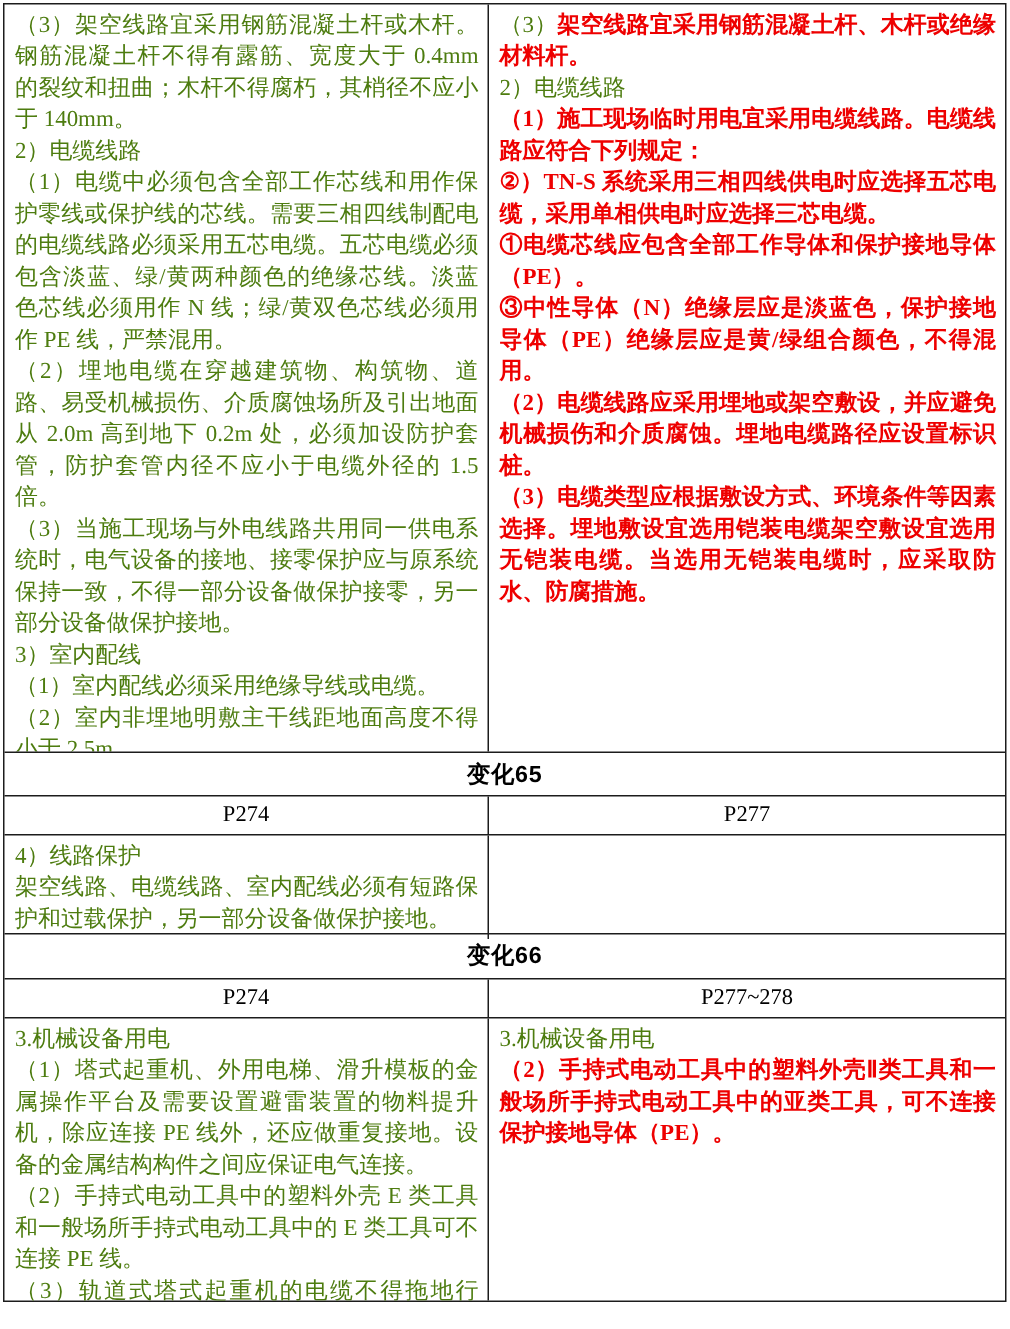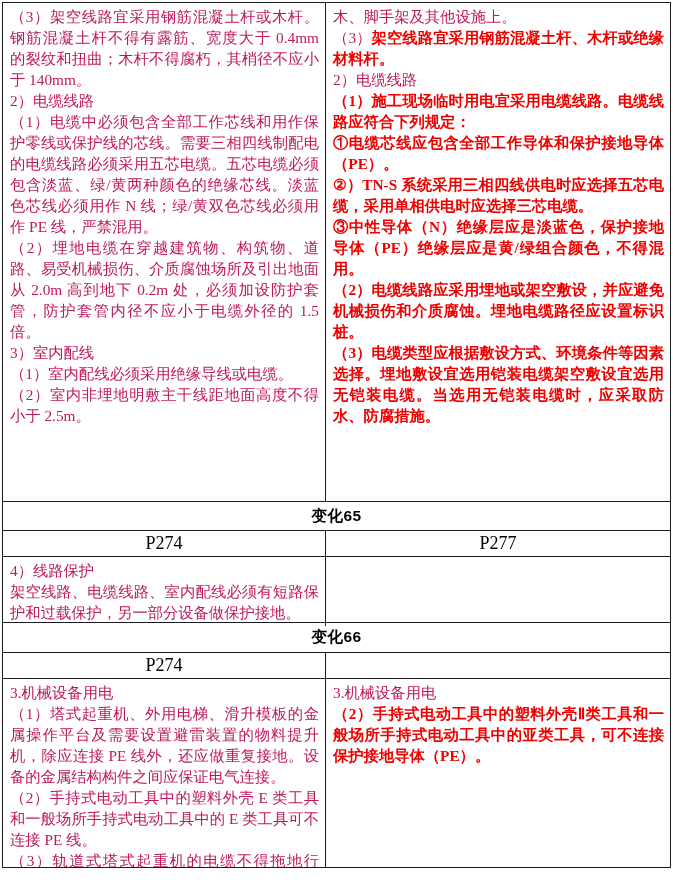--- a/index.html
+++ b/index.html
@@ -28,52 +28,52 @@
   .row-change-hdr2 { height:30px; align-items:center; justify-content:center; }
   .row-pages  { height:26px; }
   .row-pages .cell { display:flex; align-items:center; justify-content:center; padding:0; }
   .row-content-mid { height:66px;flex-direction:column; }
   .row-content-bot { height:189px; }
   .hdr-title {
     font-family:"Liberation Sans", sans-serif;
     font-size:15.5px; font-weight:600; letter-spacing:0.5px;
     text-align:right;
   }
-  .page-ref { font-size:18px; }
+  .page-ref { font-size:15px; }
   .para {
     font-size:15.3px; line-height:21px;
     text-align:justify; text-justify:inter-ideograph;
     color:#000000;
   }
-  .seg-black { color:#be185d; font-weight:normal; }
+  .seg-black { color:#4d7c0f; font-weight:normal; }
   .seg-red   { color:#ee0000; font-weight:bold; }
 </style>
 </head>
 <body>
 
 <div class="page">
   <div class="tbl">
 
     <div class="row row-content-top">
       <div class="cell left">
           <p class="para"><span class="seg-black">（3）架空线路宜采用钢筋混凝土杆或木杆。钢筋混凝土杆不得有露筋、宽度大于 0.4mm 的裂纹和扭曲；木杆不得腐朽，其梢径不应小于 140mm。</span></p>
           <p class="para"><span class="seg-black">2）电缆线路</span></p>
           <p class="para"><span class="seg-black">（1）电缆中必须包含全部工作芯线和用作保护零线或保护线的芯线。需要三相四线制配电的电缆线路必须采用五芯电缆。五芯电缆必须包含淡蓝、绿/黄两种颜色的绝缘芯线。淡蓝色芯线必须用作 N 线；绿/黄双色芯线必须用作 PE 线，严禁混用。</span></p>
           <p class="para"><span class="seg-black">（2）埋地电缆在穿越建筑物、构筑物、道路、易受机械损伤、介质腐蚀场所及引出地面从 2.0m 高到地下 0.2m 处，必须加设防护套管，防护套管内径不应小于电缆外径的 1.5 倍。</span></p>
+          <p class="para"><span class="seg-black">（3）当施工现场与外电线路共用同一供电系统时，电气设备的接地、接零保护应与原系统保持一致，不得一部分设备做保护接零，另一部分设备做保护接地。</span></p>
           <p class="para"><span class="seg-black">3）室内配线</span></p>
           <p class="para"><span class="seg-black">（1）室内配线必须采用绝缘导线或电缆。</span></p>
           <p class="para"><span class="seg-black">（2）室内非埋地明敷主干线距地面高度不得小于 2.5m。</span></p>
         </div>
       <div class="cell right">
-          <p class="para"><span class="seg-black">木、脚手架及其他设施上。</span></p>
           <p class="para"><span class="seg-black">（3）</span><span class="seg-red">架空线路宜采用钢筋混凝土杆、木杆或绝缘材料杆。</span></p>
           <p class="para"><span class="seg-black">2）电缆线路</span></p>
           <p class="para"><span class="seg-red">（1）施工现场临时用电宜采用电缆线路。电缆线路应符合下列规定：</span></p>
+          <p class="para"><span class="seg-red">②）TN-S 系统采用三相四线供电时应选择五芯电缆，采用单相供电时应选择三芯电缆。</span></p>
           <p class="para"><span class="seg-red">①电缆芯线应包含全部工作导体和保护接地导体（PE）。</span></p>
-          <p class="para"><span class="seg-red">②）TN-S 系统采用三相四线供电时应选择五芯电缆，采用单相供电时应选择三芯电缆。</span></p>
           <p class="para"><span class="seg-red">③中性导体（N）绝缘层应是淡蓝色，保护接地导体（PE）绝缘层应是黄/绿组合颜色，不得混用。</span></p>
           <p class="para"><span class="seg-red">（2）电缆线路应采用埋地或架空敷设，并应避免机械损伤和介质腐蚀。埋地电缆路径应设置标识桩。</span></p>
           <p class="para"><span class="seg-red">（3）电缆类型应根据敷设方式、环境条件等因素选择。埋地敷设宜选用铠装电缆架空敷设宜选用无铠装电缆。当选用无铠装电缆时，应采取防水、防腐措施。</span></p>
         </div>
     </div>
 
     <div class="row row-change-hdr">
       <div class="hdr-title">变化65</div>
     </div>
 
@@ -94,20 +94,23 @@
     </div>
 
     <div class="row row-change-hdr2">
       <div class="hdr-title">变化66</div>
     </div>
 
     <div class="row row-pages">
       <div class="cell left">
         <span class="page-ref">P274</span>
       </div>
+      <div class="cell right">
+        <span class="page-ref">P277~278</span>
+      </div>
     </div>
 
     <div class="row row-content-bot">
       <div class="cell left">
           <p class="para"><span class="seg-black">3.机械设备用电</span></p>
           <p class="para"><span class="seg-black">（1）塔式起重机、外用电梯、滑升模板的金属操作平台及需要设置避雷装置的物料提升机，除应连接 PE 线外，还应做重复接地。设备的金属结构构件之间应保证电气连接。</span></p>
           <p class="para"><span class="seg-black">（2）手持式电动工具中的塑料外壳 E 类工具和一般场所手持式电动工具中的 E 类工具可不连接 PE 线。</span></p>
           <p class="para"><span class="seg-black">（3）轨道式塔式起重机的电缆不得拖地行走。</span></p>
         </div>
       <div class="cell right">

